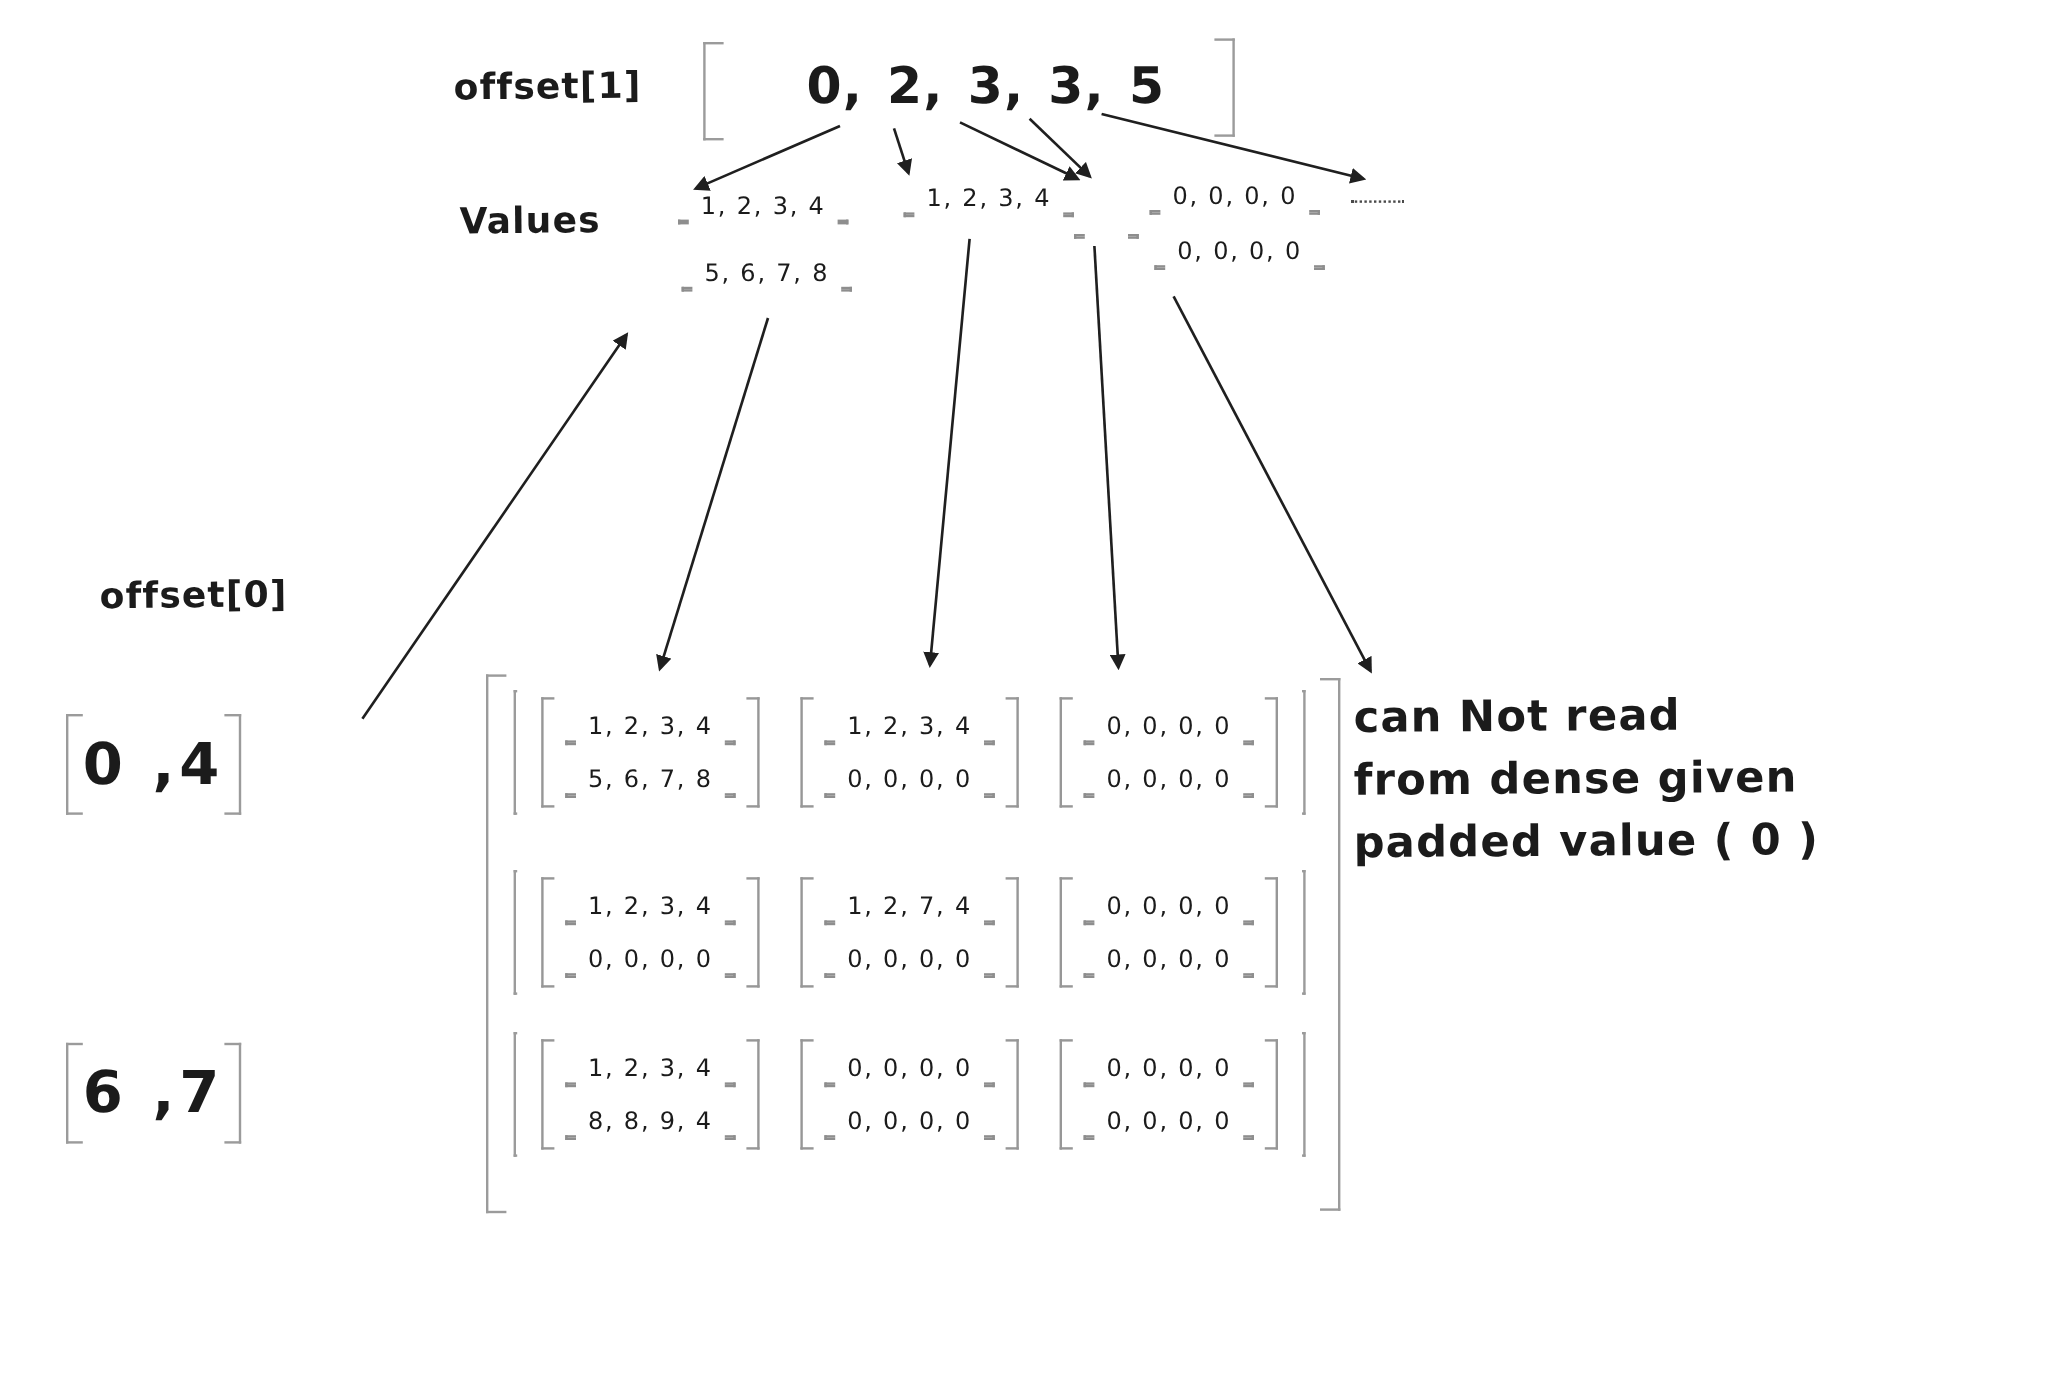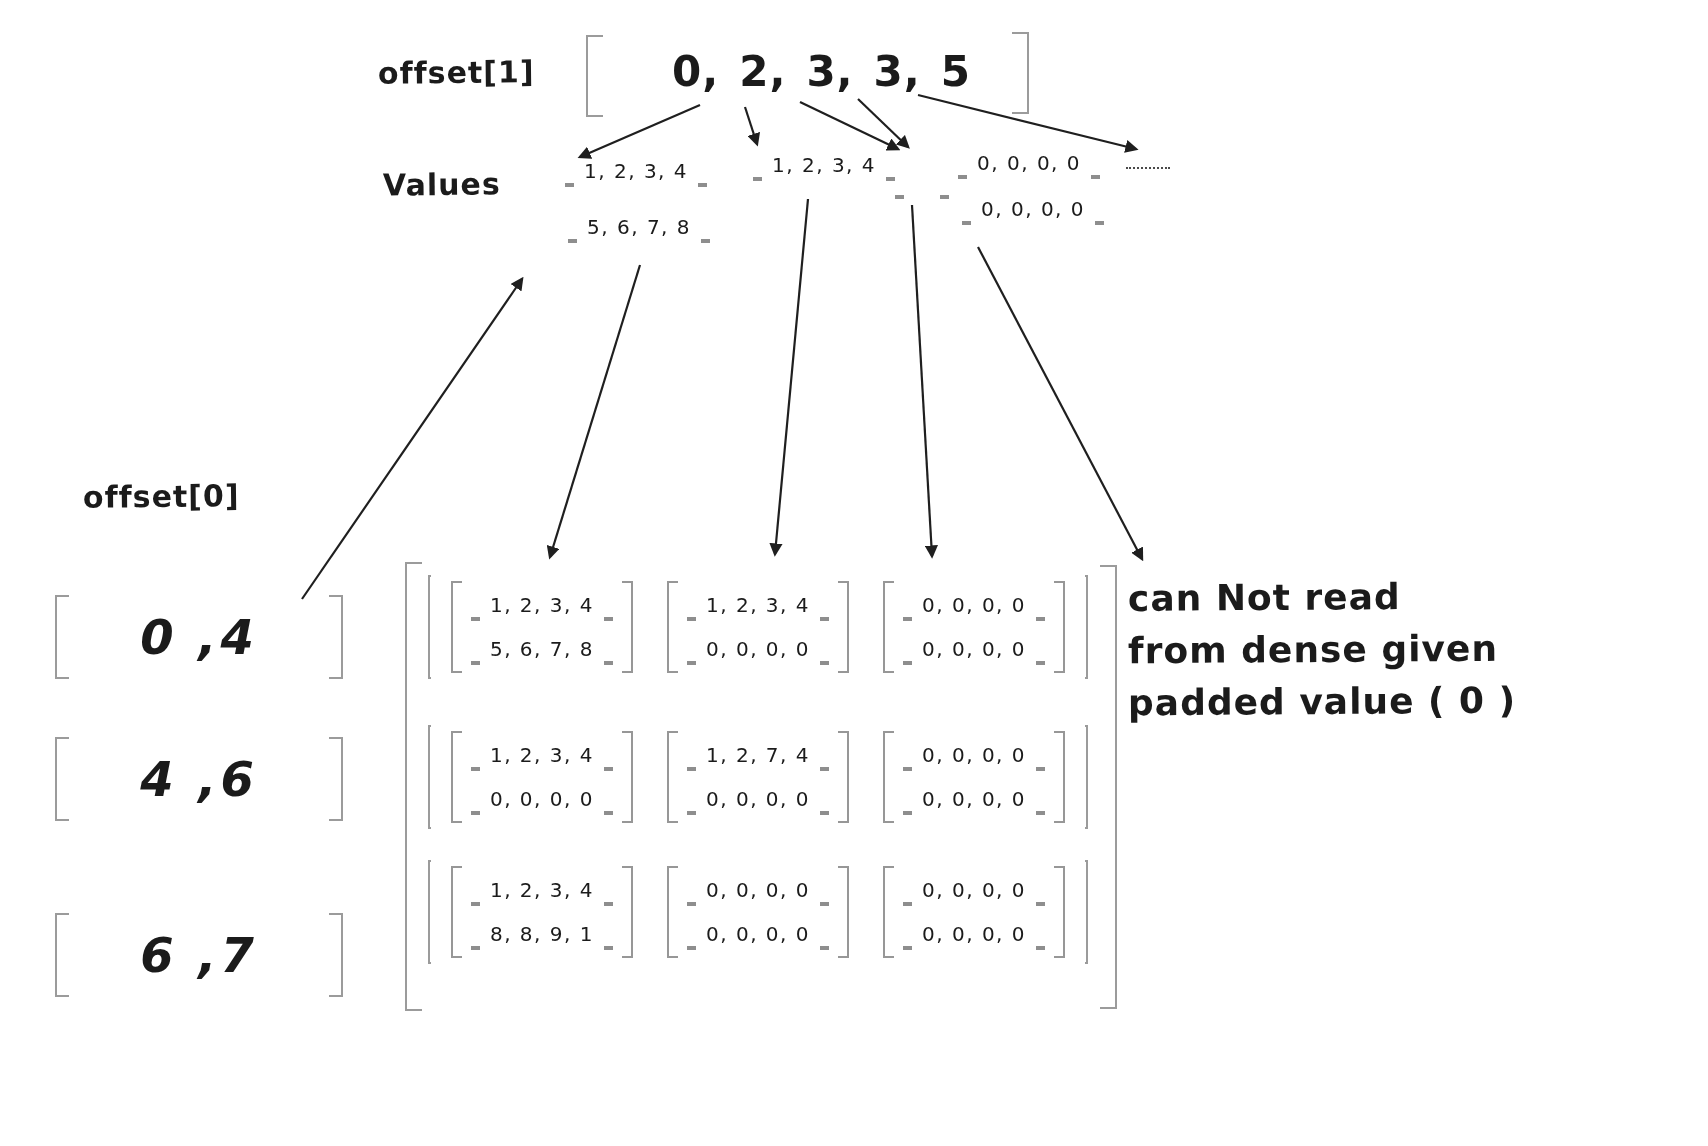--- a/index.html
+++ b/index.html
@@ -21,21 +21,21 @@
 
   
   .bigl, .bigr { position:absolute; }
   .bigl { border-left:2.5px solid #9b9b9b; border-top:2.5px solid #9b9b9b; border-bottom:2.5px solid #9b9b9b; width:15px; }
   .bigr { border-right:2.5px solid #9b9b9b; border-top:2.5px solid #9b9b9b; border-bottom:2.5px solid #9b9b9b; width:15px; }
 
   
   .nums { display:flex; gap:20px; font-size:42px; font-weight:bold; letter-spacing:1px; }
 
   
-  .off0row { display:flex; justify-content:space-between; align-items:stretch; width:288px; height:84px;font-style:italic; }
+  .off0row { display:flex; align-items:stretch; width:219px; height:84px; }
   .off0row .bl { width:12px; border-left:2.5px solid #9b9b9b; border-top:2.5px solid #9b9b9b; border-bottom:2.5px solid #9b9b9b; }
   .off0row .br { width:12px; border-right:2.5px solid #9b9b9b; border-top:2.5px solid #9b9b9b; border-bottom:2.5px solid #9b9b9b; }
   .off0row .ot { font-size:48px; font-weight:bold; align-self:center; letter-spacing:4px; }
 
   
   .denserow { display:flex; align-items:stretch; gap:16px; }
   .denserow > .rbl { width:11px; border-left:2px solid #9b9b9b; border-top:2px solid #9b9b9b; border-bottom:2px solid #9b9b9b; }
   .denserow > .rbr { width:11px; border-right:2px solid #9b9b9b; border-top:2px solid #9b9b9b; border-bottom:2px solid #9b9b9b; }
   .blocks { display:flex; gap:34px; padding:6px 4px; }
   .block { display:flex; align-items:stretch; }
@@ -106,26 +106,21 @@
 
   <div class="abs dots" style="left:1126px; top:140px;"></div>
 
   <div class="abs label" style="left:83px; top:452px;">offset[0]</div>
 
   <div class="abs off0row" style="left:55px; top:568px;">
     <i class="bl"></i>
     <span class="ot">0 ,4</span>
     <i class="br"></i>
   </div>
-  <div class="abs off0row" style="left:55px; top:710px;">
-    <i class="bl"></i>
-    <span class="ot">4 ,6</span>
-    <i class="br"></i>
-  </div>
-  <div class="abs off0row" style="left:55px; top:886px;">
+  <div class="abs off0row" style="left:55px; top:842px;">
     <i class="bl"></i>
     <span class="ot">6 ,7</span>
     <i class="br"></i>
   </div>
 
   <i class="bigl" style="left:405px; top:535px; height:445px;"></i>
   <i class="bigr" style="left:1100px; top:538px; height:440px;"></i>
 
   <div class="abs denserow" style="left:428px; top:548px; width:660px;">
     <i class="rbl"></i>
@@ -243,21 +238,21 @@
       <div class="block">
         <i class="kbl"></i>
         <div class="stack">
           <span class="vec">
               <i class="bl"></i>
               <span class="vt">1, 2, 3, 4</span>
               <i class="br"></i>
             </span>
           <span class="vec">
               <i class="bl"></i>
-              <span class="vt">8, 8, 9, 1</span>
+              <span class="vt">8, 8, 9, 4</span>
               <i class="br"></i>
             </span>
         </div>
         <i class="kbr"></i>
       </div>
       <div class="block">
         <i class="kbl"></i>
         <div class="stack">
           <span class="vec">
               <i class="bl"></i>

